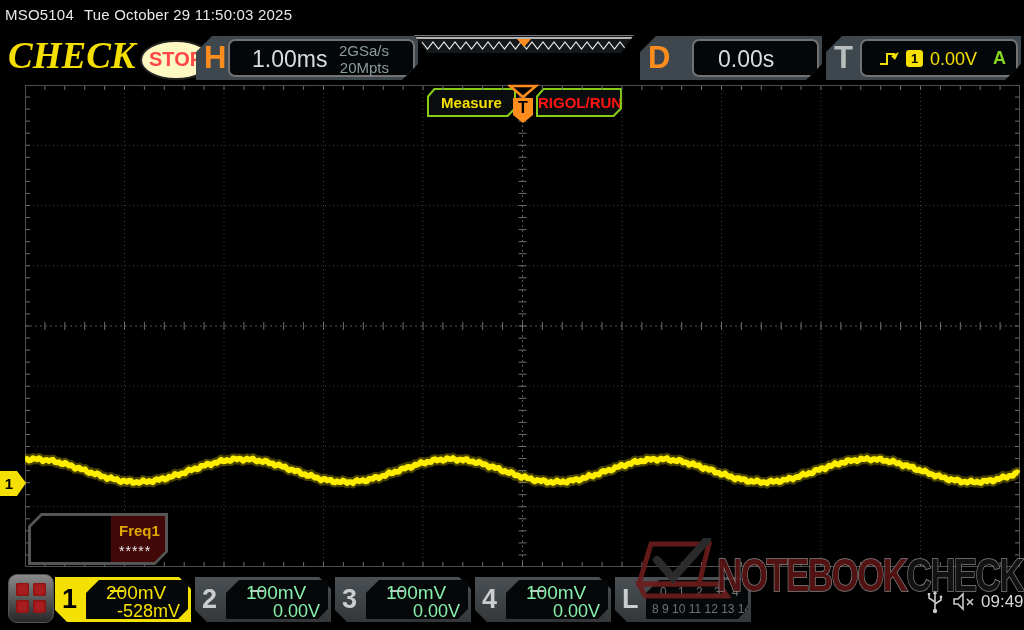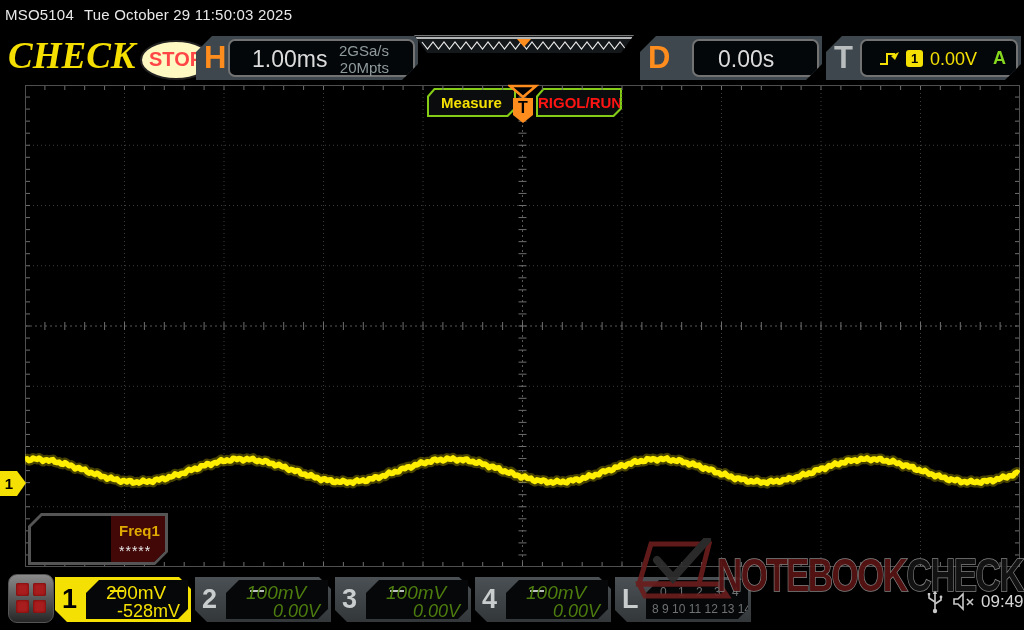--- a/index.html
+++ b/index.html
@@ -72,21 +72,21 @@
   .chtab .l1{position:absolute;left:20px;top:2px;font-size:19px;}
   .chtab .l2{position:absolute;right:8px;top:21px;font-size:18px;}
   .coupl{position:absolute;left:24px;top:10px;width:14px;}
   .coupl i{display:block;height:2px;margin-bottom:2px;}
   #ch1-tab .tab-shape{background:#f5e003;}
   #ch1-tab .chnum{color:#000;}
   #ch1-tab .l1,#ch1-tab .l2{color:#f5e003;}
   #ch1-tab .coupl i{background:#f5e003;}
   .graytab .tab-shape{background:linear-gradient(#4a5054,#33373a);}
   .graytab .chnum{color:#c9cdcd;}
-  .graytab .l1,.graytab .l2{color:#4d7c0f;font-style:italic;}
+  .graytab .l1,.graytab .l2{color:#86efac;}
   .graytab .coupl i{background:#bcc0c0;}
   .coupl i.dash{background:none !important;border-bottom:2px dotted currentColor;height:0;}
   #la-tab{left:615px;top:577px;width:136px;height:45px;}
   #la-tab .lnum-row{position:absolute;color:#6e7273;font-size:12px;left:14px;white-space:nowrap;}
   
   #tray-time{left:981px;top:592px;color:#d6d6d6;font-size:17px;}
   #usb-icon{left:926px;top:590px;}
   #spk-icon{left:952px;top:592px;}
   
   #watermark{left:633px;top:538px;opacity:0.92;pointer-events:none;}

